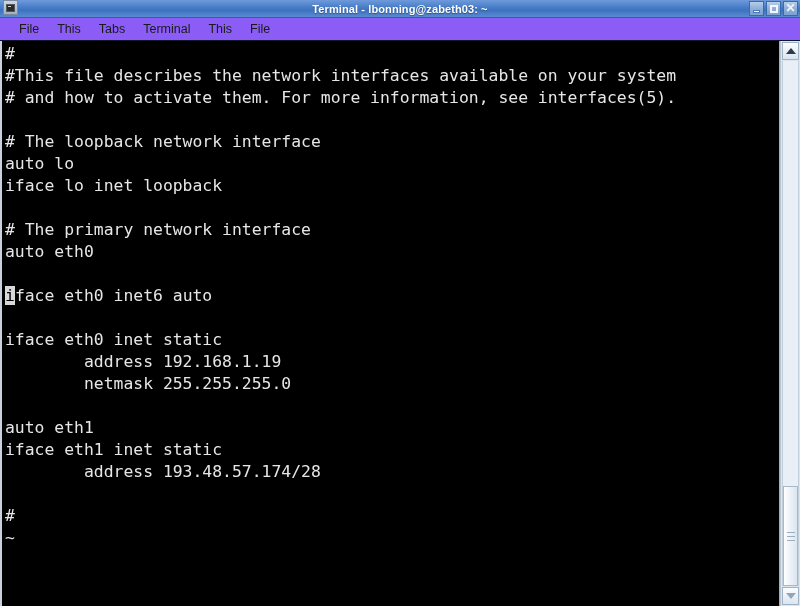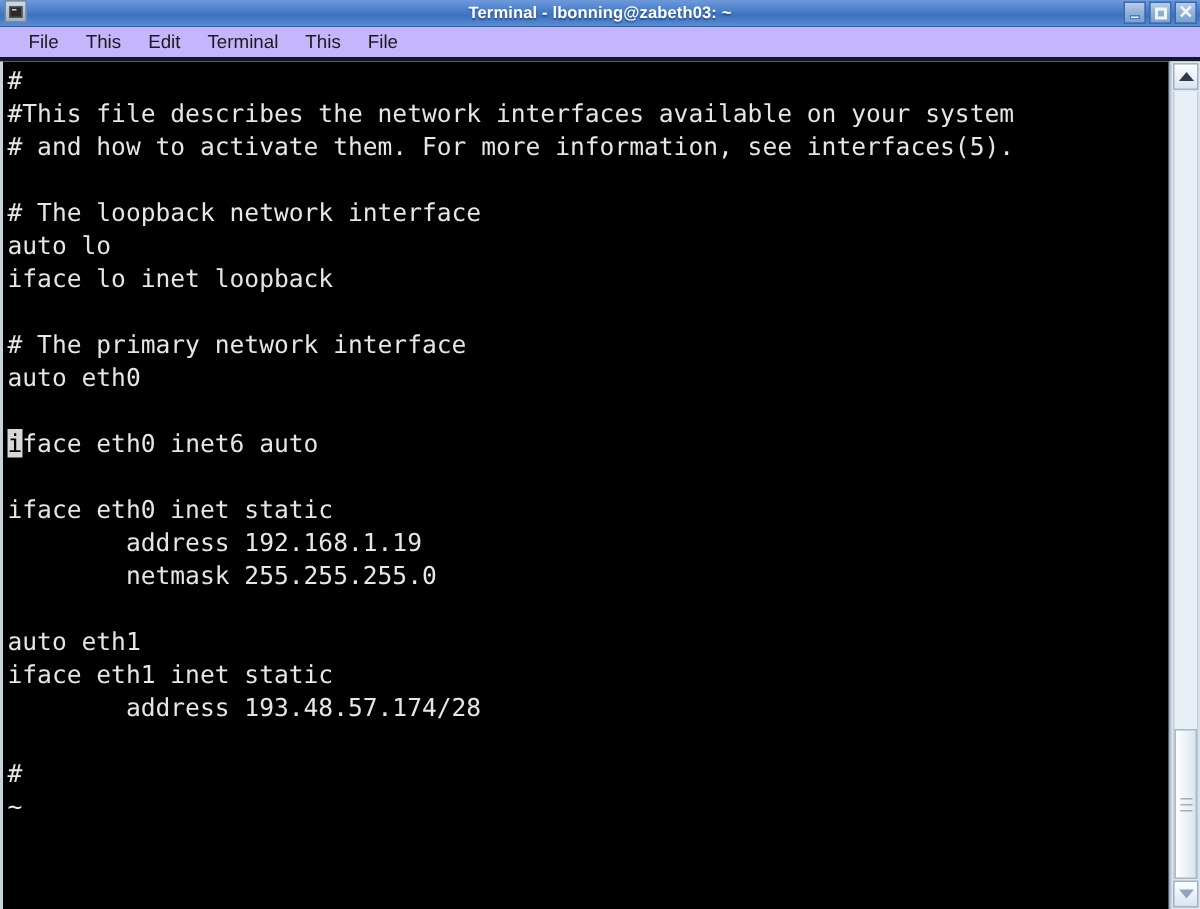--- a/index.html
+++ b/index.html
@@ -109,22 +109,22 @@
     font-size: 12px;
     font-weight: bold;
     line-height: 11px;
     font-family: "Liberation Sans", sans-serif;
   }
 
   
   #menubar {
     height: 23px;
     flex: 0 0 23px;
-    background: #c4b5fd;
-    border-bottom: 3px solid #0f172a;
+    background: #8b5cf6;
+    border-bottom: 1px solid #0f172a;
     display: flex;
     align-items: center;
     padding-left: 10px;
     box-sizing: border-box;
   }
   .menu-item {
     font-size: 12.5px;
     color: #1a1a1a;
     padding: 0 9px;
     line-height: 22px;
@@ -246,21 +246,21 @@
       </div>
       <div class="winbtn">
         <span class="g glyph-close">✕</span>
       </div>
     </div>
   </div>
 
   <div id="menubar">
     <div class="menu-item">File</div>
     <div class="menu-item">This</div>
-    <div class="menu-item">Edit</div>
+    <div class="menu-item">Tabs</div>
     <div class="menu-item">Terminal</div>
     <div class="menu-item">This</div>
     <div class="menu-item">File</div>
   </div>
 
   <div id="body-area">
     <div id="terminal">
       <div id="term-lines"><div class="tline">#</div><div class="tline">#This file describes the network interfaces available on your system</div><div class="tline"># and how to activate them. For more information, see interfaces(5).</div><div class="tline"> </div><div class="tline"># The loopback network interface</div><div class="tline">auto lo</div><div class="tline">iface lo inet loopback</div><div class="tline"> </div><div class="tline"># The primary network interface</div><div class="tline">auto eth0</div><div class="tline"> </div><div class="tline"><span class="cursor">i</span>face eth0 inet6 auto</div><div class="tline"> </div><div class="tline">iface eth0 inet static</div><div class="tline">        address 192.168.1.19</div><div class="tline">        netmask 255.255.255.0</div><div class="tline"> </div><div class="tline">auto eth1</div><div class="tline">iface eth1 inet static</div><div class="tline">        address 193.48.57.174/28</div><div class="tline"> </div><div class="tline">#</div><div class="tline">~</div></div>
     </div>
 

